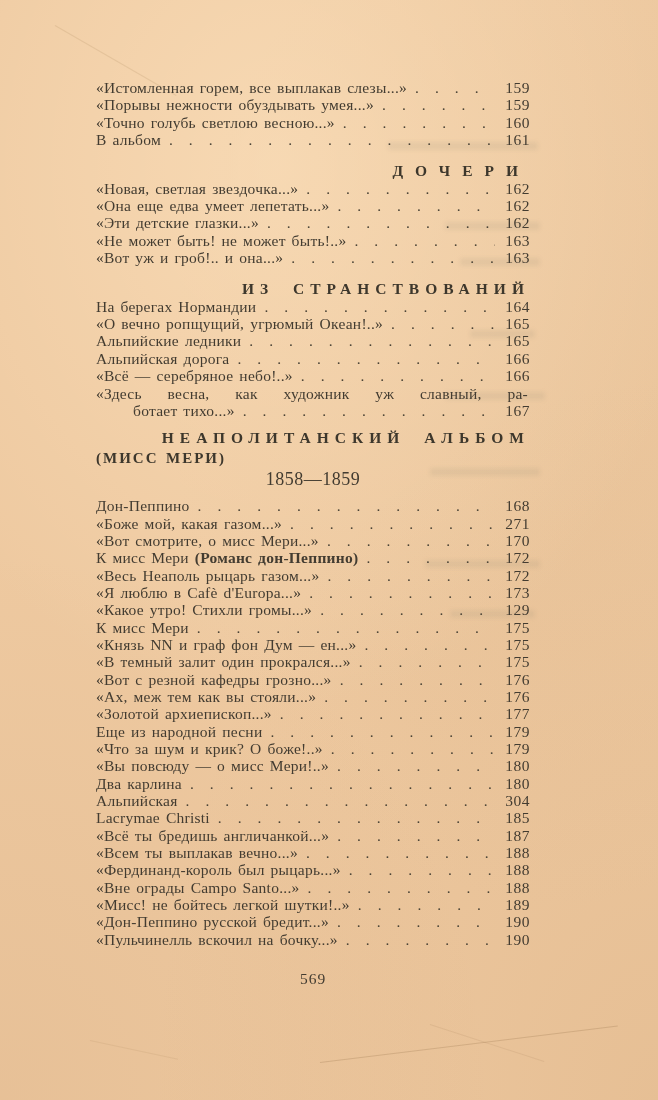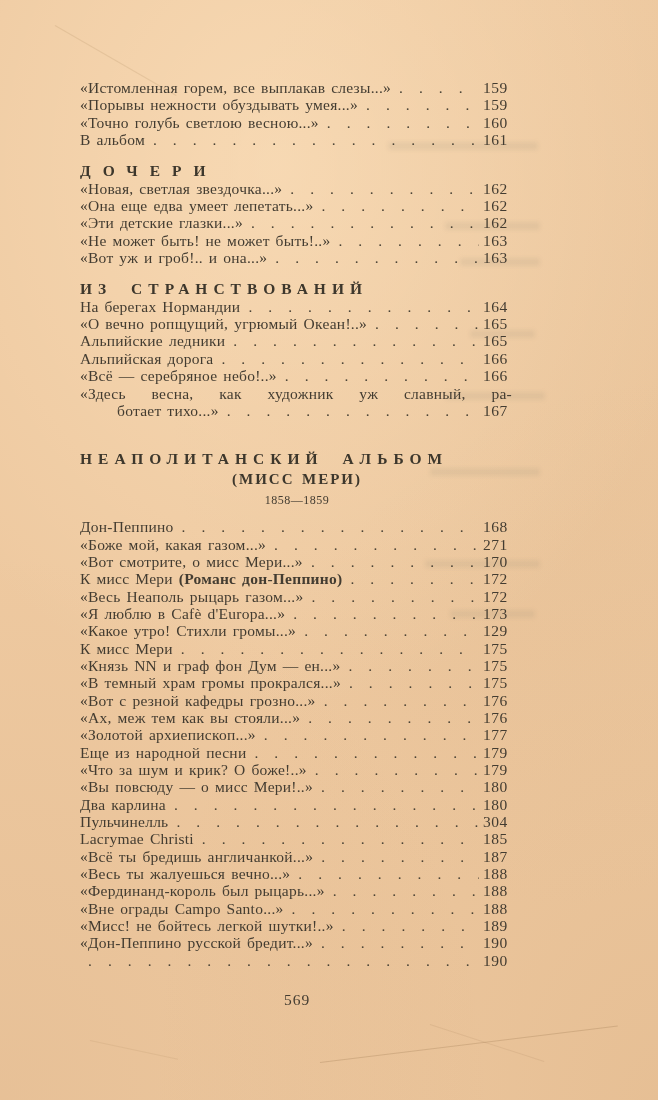--- a/index.html
+++ b/index.html
@@ -8,36 +8,36 @@
     background:
       radial-gradient(120% 90% at 42% 15%, rgba(255,230,195,0.55), rgba(255,230,195,0) 55%),
       radial-gradient(140% 120% at 100% 100%, rgba(190,140,90,0.16), rgba(190,140,90,0) 55%),
       radial-gradient(150% 100% at 0% 100%, rgba(180,130,85,0.12), rgba(180,130,85,0) 50%),
       radial-gradient(100% 80% at 85% 35%, rgba(205,165,120,0.12), rgba(205,165,120,0) 60%),
       #eec9a0;
     color:#433c31;
     font-family:"Liberation Serif","DejaVu Serif",serif;
   }
   .content{
-    position:absolute;left:80px;top:79px;width:434px;
+    position:absolute;left:96px;top:79px;width:434px;
     font-size:15.5px;line-height:17.35px;letter-spacing:0.25px;word-spacing:1.8px;
   }
   .row{display:flex;align-items:baseline;}
   .t{white-space:nowrap;}
   .it{font-weight:bold;}
   .leader{flex:1 1 auto;overflow:hidden;white-space:nowrap;margin-left:8px;margin-right:4px;min-width:0;}
   .leader::before{content:"......................................";letter-spacing:16px;word-spacing:0;color:#4a4336;}
-  .num{flex:0 0 auto;min-width:31px;text-align:left;letter-spacing:0.5px;}
+  .num{flex:0 0 auto;min-width:31px;text-align:right;letter-spacing:0.5px;}
   .indent{flex:0 0 37px;width:37px;}
   .wrapline{text-align:justify;text-align-last:justify;padding-right:2px;white-space:normal;}
-  .h1{font-weight:bold;text-align:left;letter-spacing:6px;word-spacing:9px;margin-top:14px;color:#3d372c;}
+  .h1{font-weight:bold;text-align:right;letter-spacing:6px;word-spacing:9px;margin-top:14px;color:#3d372c;}
   .h1.wide{letter-spacing:12px;}
-  .sec:last-child .h1{margin-top:31px;}
-  .h2{font-weight:bold;text-align:center;letter-spacing:2px;margin-top:3px;font-size:15px;color:#3d372c;}
-  .h3{text-align:center;margin:4px 0 9px;font-size:12px;letter-spacing:0.5px;}
+  .sec:last-child .h1{margin-top:10px;}
+  .h2{font-weight:bold;text-align:left;letter-spacing:2px;margin-top:3px;font-size:15px;color:#3d372c;}
+  .h3{text-align:center;margin:4px 0 9px;font-size:18px;letter-spacing:0.5px;}
   .folio{text-align:center;margin-top:22px;letter-spacing:1px;}
   
   .smudge{position:absolute;background:rgba(120,120,95,0.10);filter:blur(2px);border-radius:3px;}
   .s1{left:388px;top:142px;width:150px;height:8px;}
   .s2{left:445px;top:222px;width:95px;height:8px;}
   .s3{left:460px;top:258px;width:80px;height:8px;}
   .s4{left:470px;top:330px;width:65px;height:8px;}
   .s5{left:445px;top:392px;width:100px;height:8px;}
   .s6{left:430px;top:468px;width:110px;height:8px;}
   .s7{left:425px;top:560px;width:115px;height:8px;}
@@ -197,21 +197,21 @@
             <span class="t">К мисс Мери</span>
             <span class="leader"></span>
             <span class="num">175</span>
           </div>
           <div class="row">
             <span class="t">«Князь NN и граф фон Дум — ен...»</span>
             <span class="leader"></span>
             <span class="num">175</span>
           </div>
           <div class="row">
-            <span class="t">«В темный храм громы прокрался...»</span>
+            <span class="t">«В темный залит один прокрался...»</span>
             <span class="leader"></span>
             <span class="num">175</span>
           </div>
           <div class="row">
             <span class="t">«Вот с резной кафедры грозно...»</span>
             <span class="leader"></span>
             <span class="num">176</span>
           </div>
           <div class="row">
             <span class="t">«Ах, меж тем как вы стояли...»</span>
@@ -237,36 +237,36 @@
             <span class="t">«Вы повсюду — о мисс Мери!..»</span>
             <span class="leader"></span>
             <span class="num">180</span>
           </div>
           <div class="row">
             <span class="t">Два карлина</span>
             <span class="leader"></span>
             <span class="num">180</span>
           </div>
           <div class="row">
-            <span class="t">Пульчинелль</span>
+            <span class="t">Альпийская</span>
             <span class="leader"></span>
             <span class="num">304</span>
           </div>
           <div class="row">
             <span class="t">Lacrymae Christi</span>
             <span class="leader"></span>
             <span class="num">185</span>
           </div>
           <div class="row">
             <span class="t">«Всё ты бредишь англичанкой...»</span>
             <span class="leader"></span>
             <span class="num">187</span>
           </div>
           <div class="row">
-            <span class="t">«Весь ты жалуешься вечно...»</span>
+            <span class="t">«Всем ты выплакав вечно...»</span>
             <span class="leader"></span>
             <span class="num">188</span>
           </div>
           <div class="row">
             <span class="t">«Фердинанд-король был рыцарь...»</span>
             <span class="leader"></span>
             <span class="num">188</span>
           </div>
           <div class="row">
             <span class="t">«Вне ограды Campo Santo...»</span>
@@ -277,20 +277,21 @@
             <span class="t">«Мисс! не бойтесь легкой шутки!..»</span>
             <span class="leader"></span>
             <span class="num">189</span>
           </div>
           <div class="row">
             <span class="t">«Дон-Пеппино русской бредит...»</span>
             <span class="leader"></span>
             <span class="num">190</span>
           </div>
           <div class="row">
+            <span class="t">«Пульчинелль вскочил на бочку...»</span>
             <span class="leader"></span>
             <span class="num">190</span>
           </div>
         </div>
       </div>
     <div class="folio">569</div>
   </div>
 </div>
 
 </body></html>

